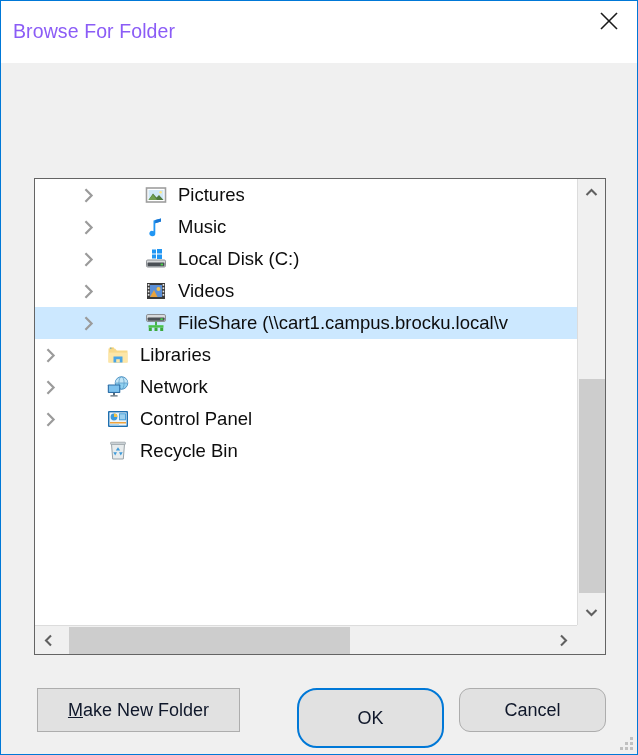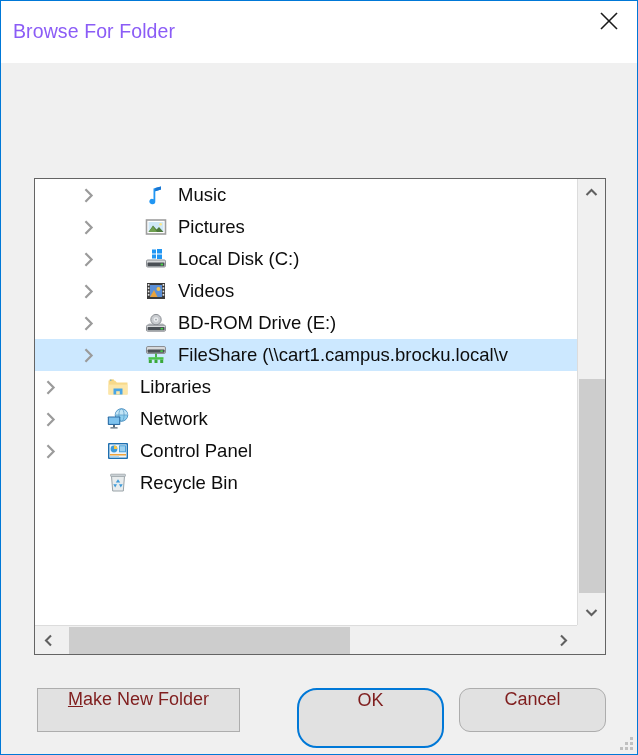--- a/index.html
+++ b/index.html
@@ -195,23 +195,23 @@
   }
 
   
   .btn {
     position: absolute;
     box-sizing: border-box;
     background: #e1e1e1;
     border: 1px solid #adadad;
     font-family: "Liberation Sans", sans-serif;
     font-size: 18px;
-    color: #7f1d1d;
-    display: flex;
-    align-items: flex-start;
+    color: #0f172a;
+    display: flex;
+    align-items: center;
     justify-content: center;
     cursor: default;
     padding: 0;
   }
   .btn.default {
     border: 2px solid #0078d7;
   }
   #btn-make-new-folder {
     left: 36px;
     top: 687px;
@@ -268,42 +268,42 @@
 
     <div id="tree-viewport">
         <div class="tree-row lvl1">
           <span class="chevron">
             <svg width="11" height="15" viewBox="0 0 11 15">
               <polyline points="2.2,2 7.6,7.5 2.2,13" fill="none" stroke="#9b9b9b" stroke-width="2.2" stroke-linecap="square"></polyline>
             </svg>
           </span>
           <span class="icon">
             <svg width="24" height="24" viewBox="0 0 24 24">
-              <path d="M17 3.5 L9.5 5.6 L9.5 16.2 A3 2.6 0 1 0 11.3 18.6 L11.3 8.3 L17 6.6 Z" fill="#2196f3"></path>
-              <path d="M17 3.5 L11.3 5.1 L11.3 8.3 L17 6.6 Z" fill="#1976d2"></path>
-            </svg>
-          </span>
-          <span class="label">Music</span>
-        </div>
-        <div class="tree-row lvl1">
-          <span class="chevron">
-            <svg width="11" height="15" viewBox="0 0 11 15">
-              <polyline points="2.2,2 7.6,7.5 2.2,13" fill="none" stroke="#9b9b9b" stroke-width="2.2" stroke-linecap="square"></polyline>
-            </svg>
-          </span>
-          <span class="icon">
-            <svg width="24" height="24" viewBox="0 0 24 24">
               <rect x="2.5" y="5" width="19" height="14" fill="#ffffff" stroke="#9e9e9e" stroke-width="1.6"></rect>
               <rect x="4.5" y="7" width="15" height="10" fill="#cfe8f7"></rect>
               <path d="M4.5 17 L9 10.5 L12.5 14.5 L15 12 L19.5 17 Z" fill="#4e7a3c"></path>
               <path d="M4.5 17 L9 11.5 L13 17 Z" fill="#6fa050"></path>
               <circle cx="16.6" cy="9.2" r="1.3" fill="#ffe680"></circle>
             </svg>
           </span>
           <span class="label">Pictures</span>
+        </div>
+        <div class="tree-row lvl1">
+          <span class="chevron">
+            <svg width="11" height="15" viewBox="0 0 11 15">
+              <polyline points="2.2,2 7.6,7.5 2.2,13" fill="none" stroke="#9b9b9b" stroke-width="2.2" stroke-linecap="square"></polyline>
+            </svg>
+          </span>
+          <span class="icon">
+            <svg width="24" height="24" viewBox="0 0 24 24">
+              <path d="M17 3.5 L9.5 5.6 L9.5 16.2 A3 2.6 0 1 0 11.3 18.6 L11.3 8.3 L17 6.6 Z" fill="#2196f3"></path>
+              <path d="M17 3.5 L11.3 5.1 L11.3 8.3 L17 6.6 Z" fill="#1976d2"></path>
+            </svg>
+          </span>
+          <span class="label">Music</span>
         </div>
         <div class="tree-row lvl1">
           <span class="chevron">
             <svg width="11" height="15" viewBox="0 0 11 15">
               <polyline points="2.2,2 7.6,7.5 2.2,13" fill="none" stroke="#9b9b9b" stroke-width="2.2" stroke-linecap="square"></polyline>
             </svg>
           </span>
           <span class="icon">
             <svg width="24" height="24" viewBox="0 0 24 24">
               <g fill="#2196f3">
@@ -337,39 +337,20 @@
                 <rect x="3.8" y="11.6" width="1.6" height="1.8"></rect>
                 <rect x="3.8" y="14.9" width="1.6" height="1.8"></rect>
                 <rect x="18.6" y="5" width="1.6" height="1.8"></rect>
                 <rect x="18.6" y="8.3" width="1.6" height="1.8"></rect>
                 <rect x="18.6" y="11.6" width="1.6" height="1.8"></rect>
                 <rect x="18.6" y="14.9" width="1.6" height="1.8"></rect>
               </g>
             </svg>
           </span>
           <span class="label">Videos</span>
-        </div>
-        <div class="tree-row lvl1">
-          <span class="chevron">
-            <svg width="11" height="15" viewBox="0 0 11 15">
-              <polyline points="2.2,2 7.6,7.5 2.2,13" fill="none" stroke="#9b9b9b" stroke-width="2.2" stroke-linecap="square"></polyline>
-            </svg>
-          </span>
-          <span class="icon">
-            <svg width="24" height="24" viewBox="0 0 24 24">
-              <path d="M5 12.6 L19 12.6 L21 14.5 L3 14.5 Z" fill="#b9bcc0"></path>
-              <circle cx="12" cy="8.6" r="5.2" fill="#c9ccd0" stroke="#8b8f94" stroke-width="1"></circle>
-              <circle cx="12" cy="8.6" r="2.4" fill="#eceef0"></circle>
-              <circle cx="12" cy="8.6" r="0.9" fill="#9aa0a6"></circle>
-              <rect x="2.5" y="14.2" width="19" height="6" rx="1.2" fill="#d7d9db" stroke="#8b8f94" stroke-width="1"></rect>
-              <rect x="3.6" y="16" width="17" height="3.2" rx="0.7" fill="#4a4f55"></rect>
-              <rect x="16.6" y="16.9" width="2.4" height="1.6" fill="#46d246"></rect>
-            </svg>
-          </span>
-          <span class="label">BD-ROM Drive (E:)</span>
         </div>
         <div class="tree-row lvl1 selected">
           <span class="chevron">
             <svg width="11" height="15" viewBox="0 0 11 15">
               <polyline points="2.2,2 7.6,7.5 2.2,13" fill="none" stroke="#9b9b9b" stroke-width="2.2" stroke-linecap="square"></polyline>
             </svg>
           </span>
           <span class="icon">
             <svg width="24" height="24" viewBox="0 0 24 24">
               <rect x="2.5" y="3.5" width="19" height="7" rx="1.4" fill="#d7d9db" stroke="#8b8f94" stroke-width="1"></rect>

